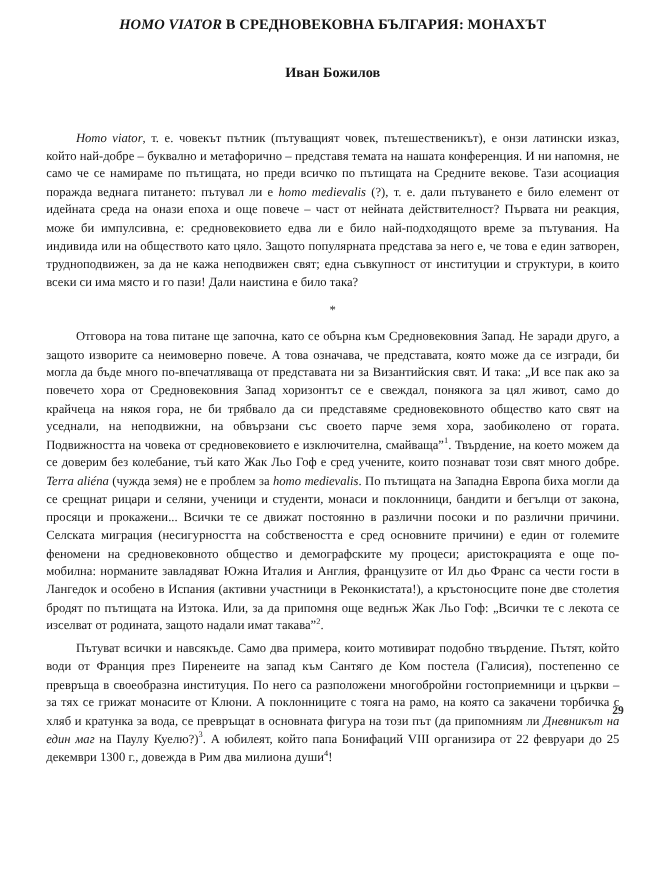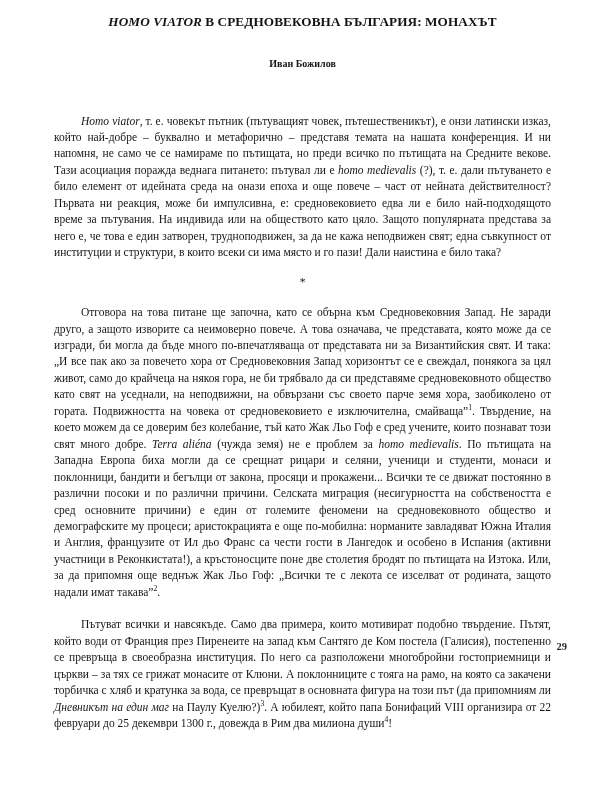--- a/index.html
+++ b/index.html
@@ -33,31 +33,31 @@
     margin: 6px 0 0 0;
     color: #141414;
   }
   .article-title .latin {
     font-style: italic;
   }
 
   .author {
     text-align: center;
     font-weight: bold;
-    font-size: 10px;
+    font-size: 13px;
     margin: 27px 0 0 0;
     color: #141414;
   }
 
   .body-text {
     margin-top: 44px;
   }
 
   p.para {
-    margin: 16px;
+    margin: 4px;
     font-size: 11.5px;
     line-height: 16.45px;
     text-align: justify;
     text-indent: 27px;
     color: #161616;
     hyphens: none;
   }
 
   p.para + p.para {
     margin-top: 0;

